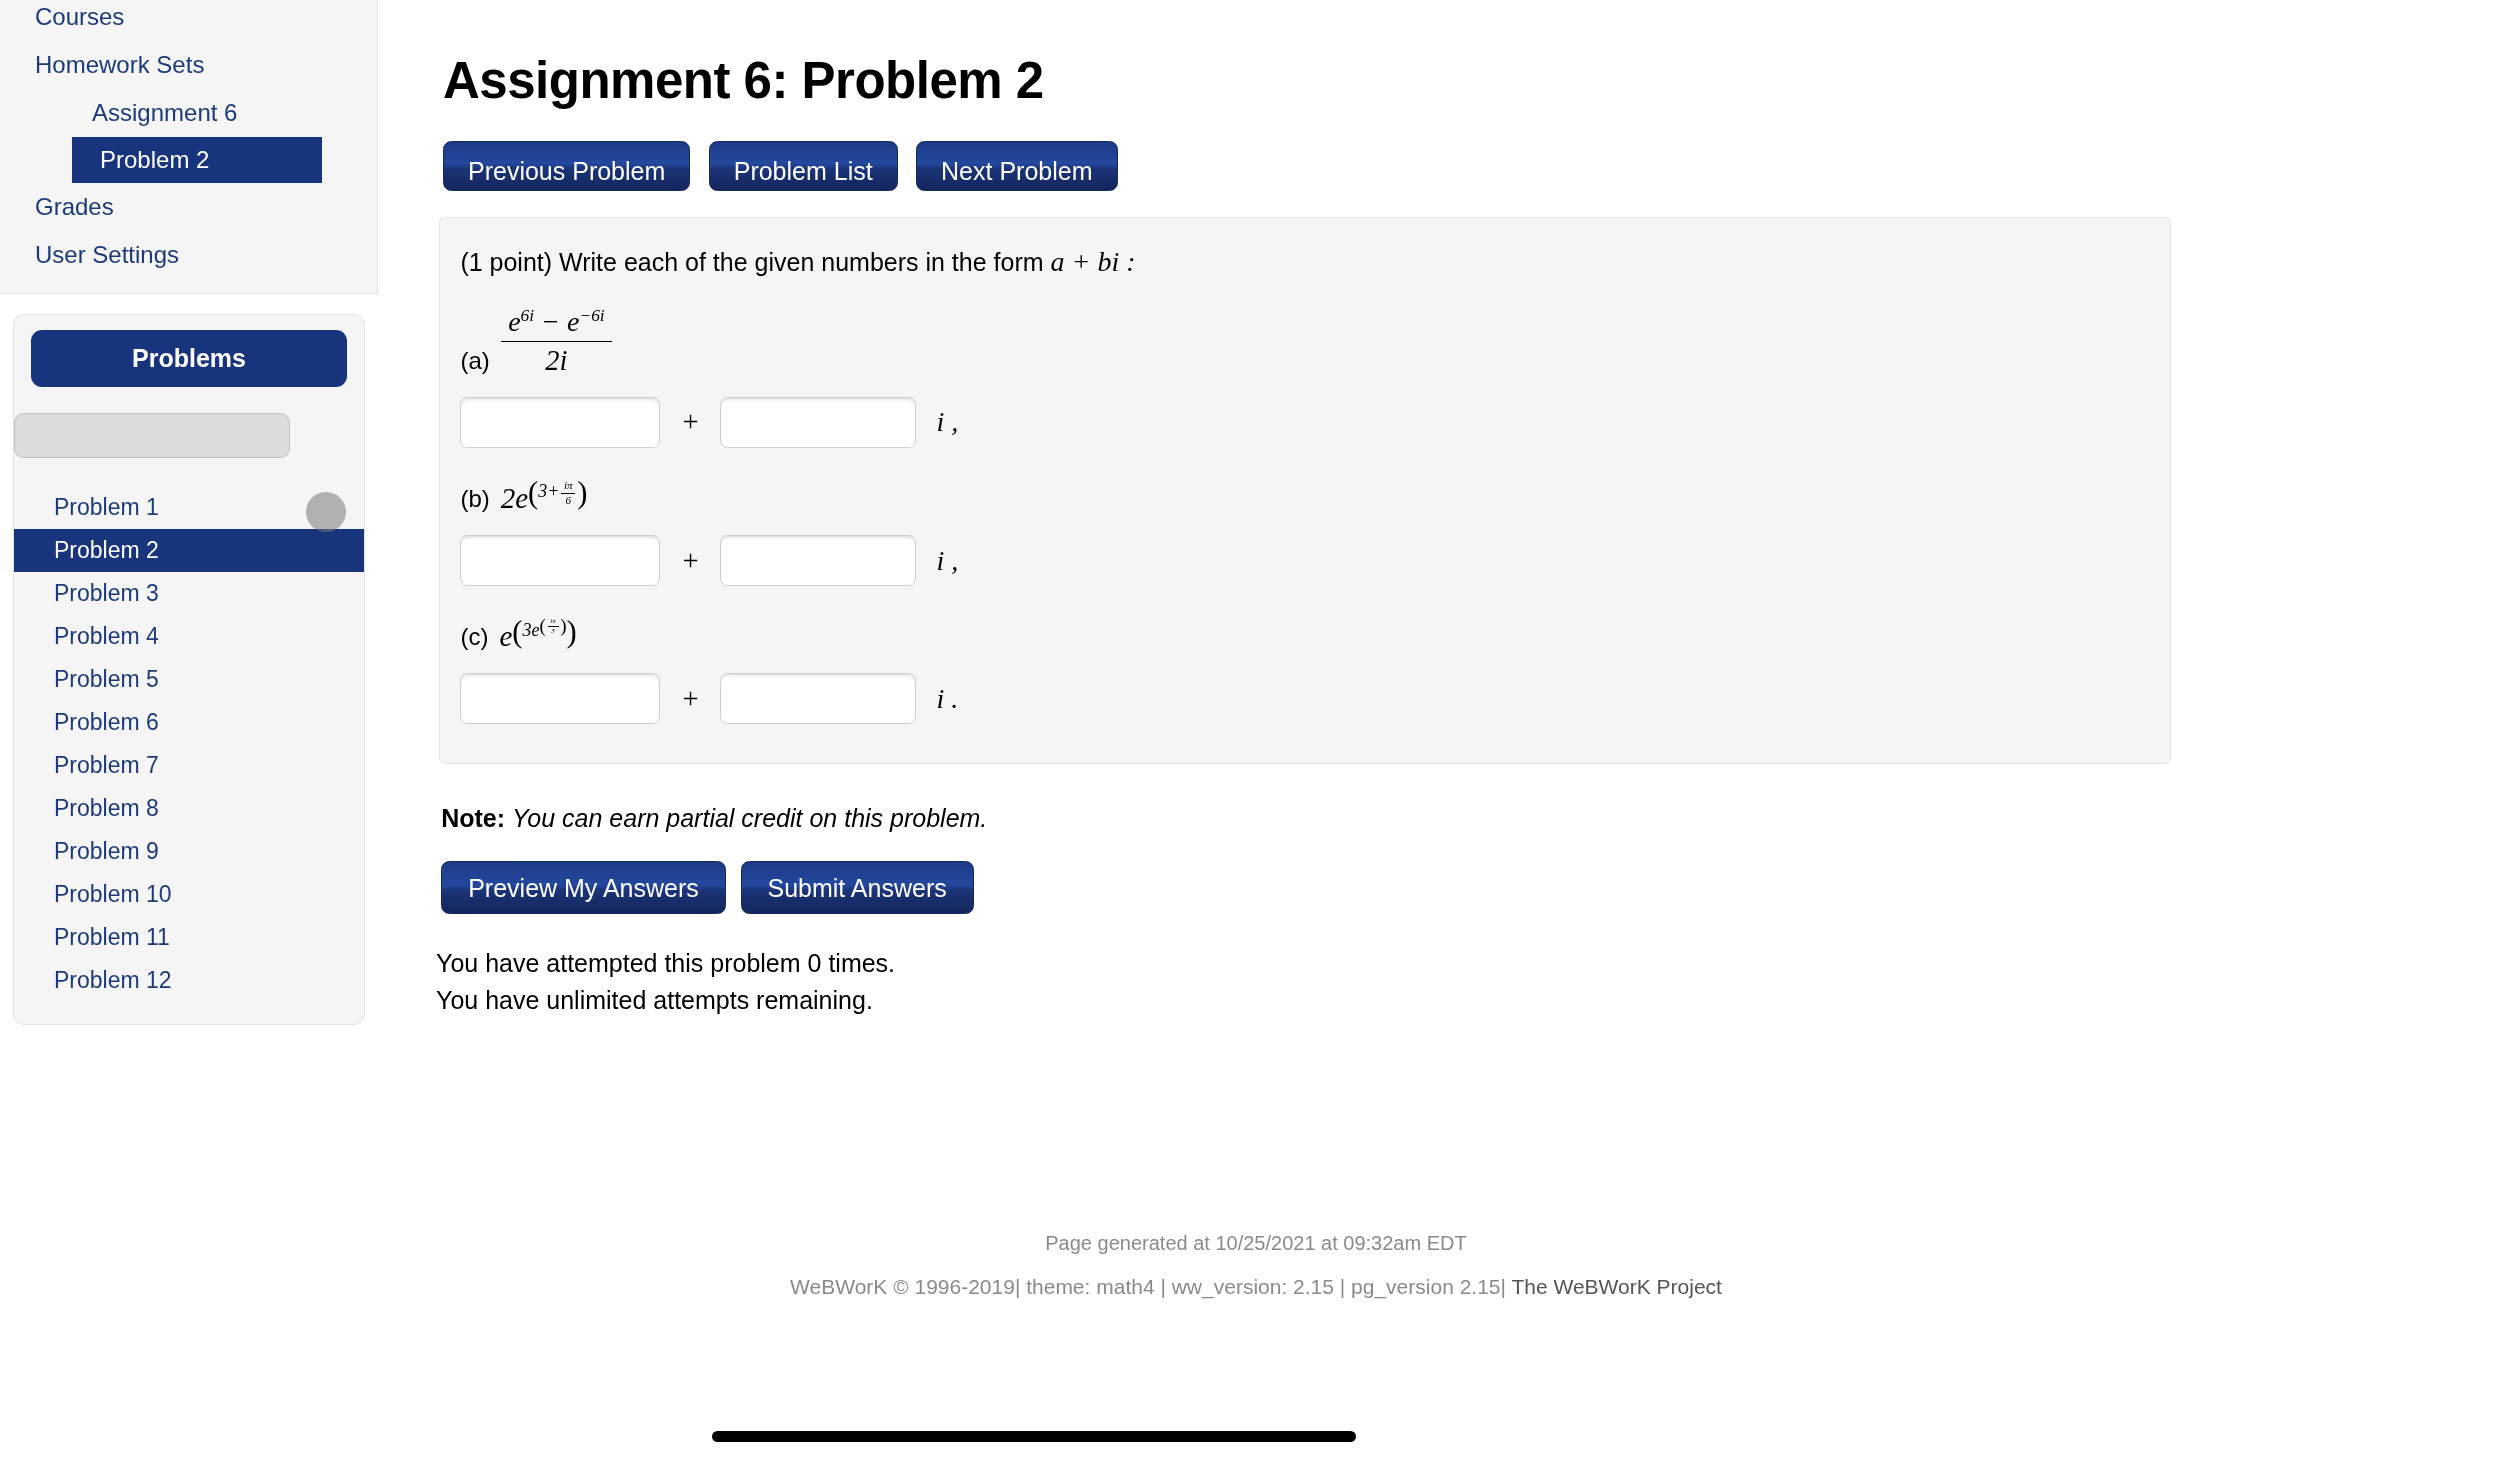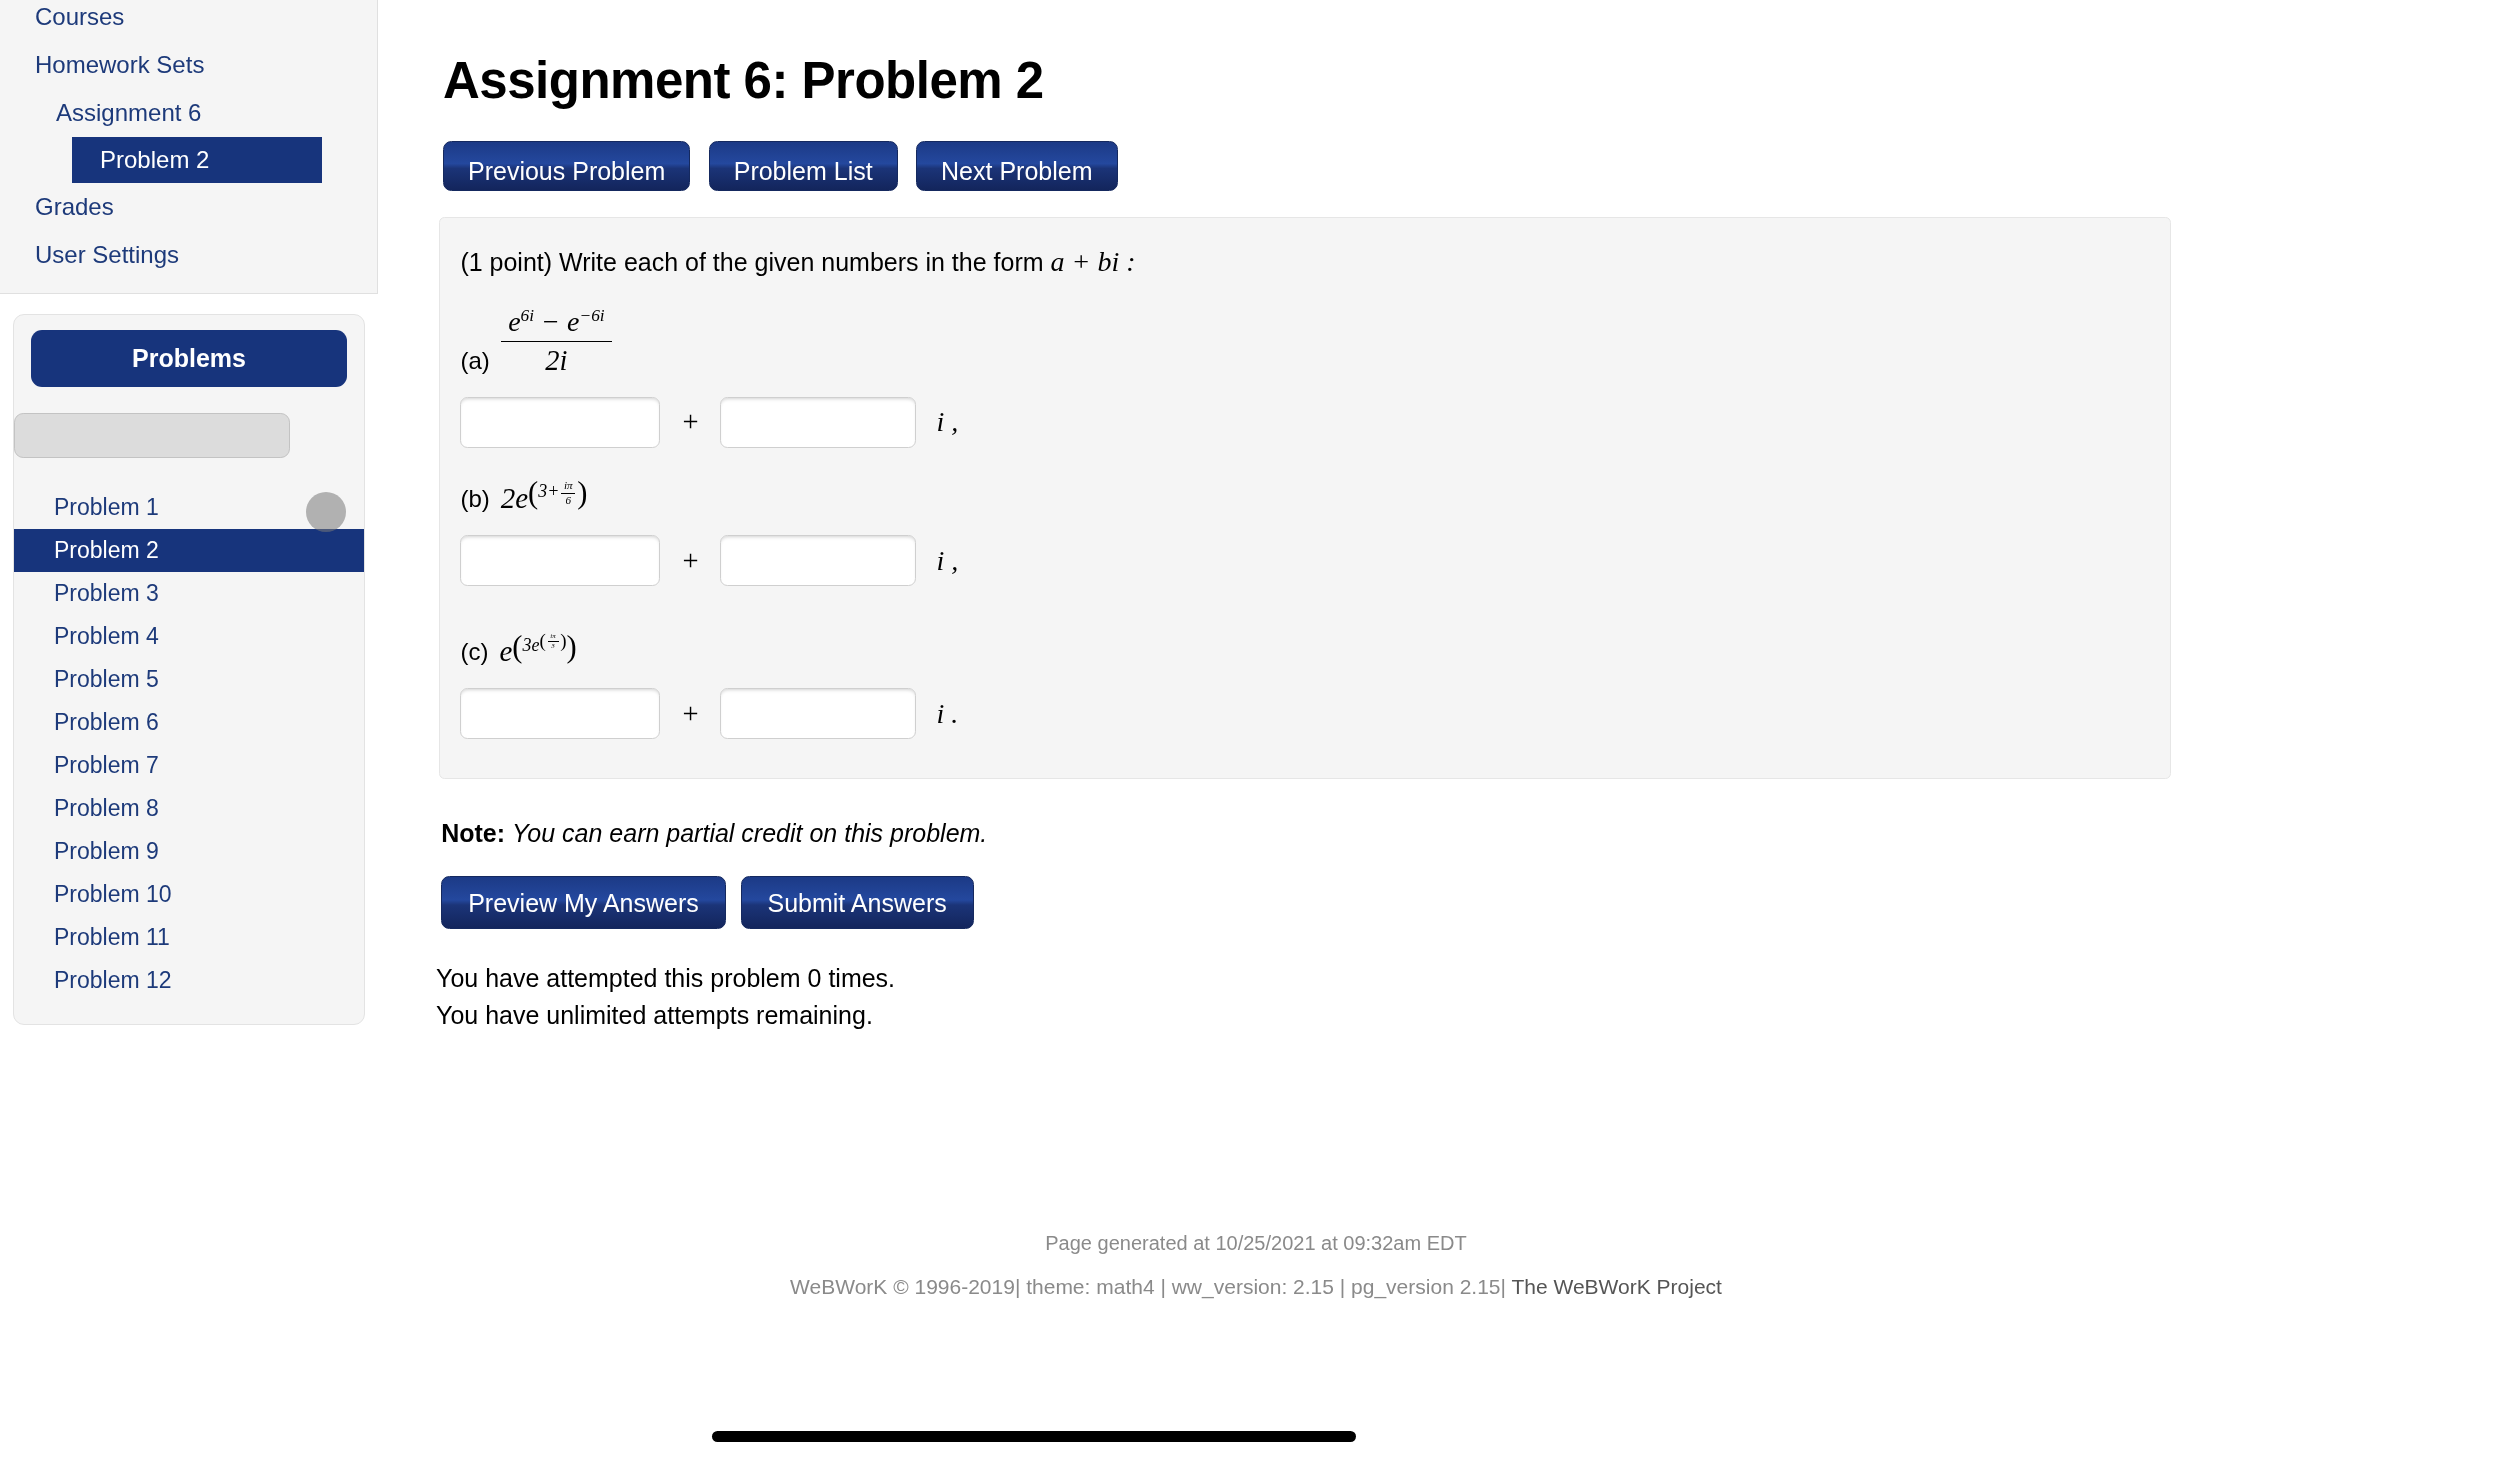--- a/index.html
+++ b/index.html
@@ -24,21 +24,21 @@
     padding: 5.5px 0 14.7px 0;
     width: 378px;
   }
   .nav-item {
     color: #1d3a7a;
     font-size: 24px;
     line-height: 48px;
     padding-left: 35px;
     white-space: nowrap;
   }
-  .nav-item.lvl2 { padding-left: 56px; }
+  .nav-item.lvl2 { padding-left: 92px; }
   .nav-item.lvl3 {
     padding-left: 99px;
     background: #17347c;
     color: #ffffff;
     width: 250px;
     margin-left: 72px;
     padding-left: 28px;
     line-height: 46px;
   }
 
@@ -261,21 +261,21 @@
       </div>
       <div class="answer-row">
         <input class="ans-input" type="text" value="" style="">
         <span class="plus">+</span>
         <input class="ans-input wide" type="text" value="" style="">
         <span class="i-tail">i ,</span>
       </div>
 
       <div class="part-row">
         <span class="part-label">(c)</span>
-        <span class="expr" style="font-size:29px;font-style:italic;margin-top:15px;"><span>e</span><sup class="ex"><span class="bigparen">(</span><span>3e</span><sup class="ex"><span class="bigparen">(</span><span class="inline-frac"><span class="n">iπ</span><span class="d">3</span></span><span class="bigparen">)</span></sup><span class="bigparen">)</span></sup></span>
+        <span class="expr" style="font-size:29px;font-style:italic;"><span>e</span><sup class="ex"><span class="bigparen">(</span><span>3e</span><sup class="ex"><span class="bigparen">(</span><span class="inline-frac"><span class="n">iπ</span><span class="d">3</span></span><span class="bigparen">)</span></sup><span class="bigparen">)</span></sup></span>
       </div>
       <div class="answer-row">
         <input class="ans-input" type="text" value="" style="">
         <span class="plus">+</span>
         <input class="ans-input wide" type="text" value="" style="">
         <span class="i-tail">i .</span>
       </div>
 
     </div>
 

